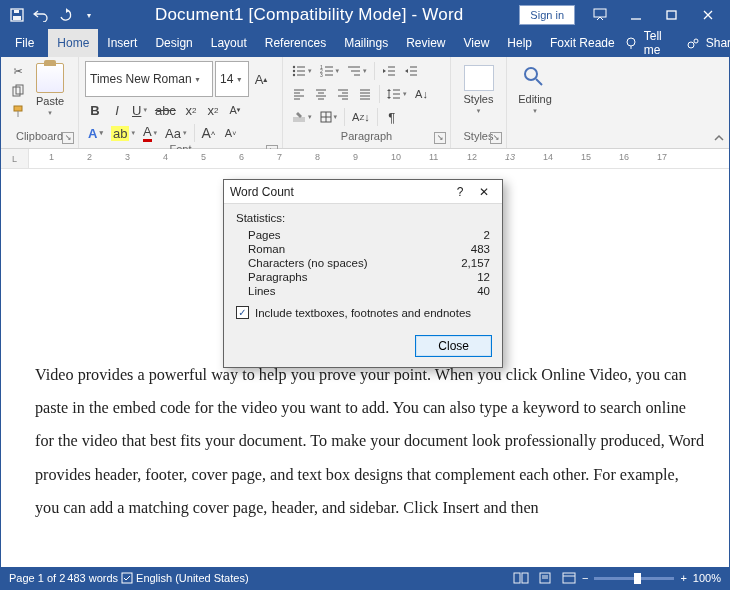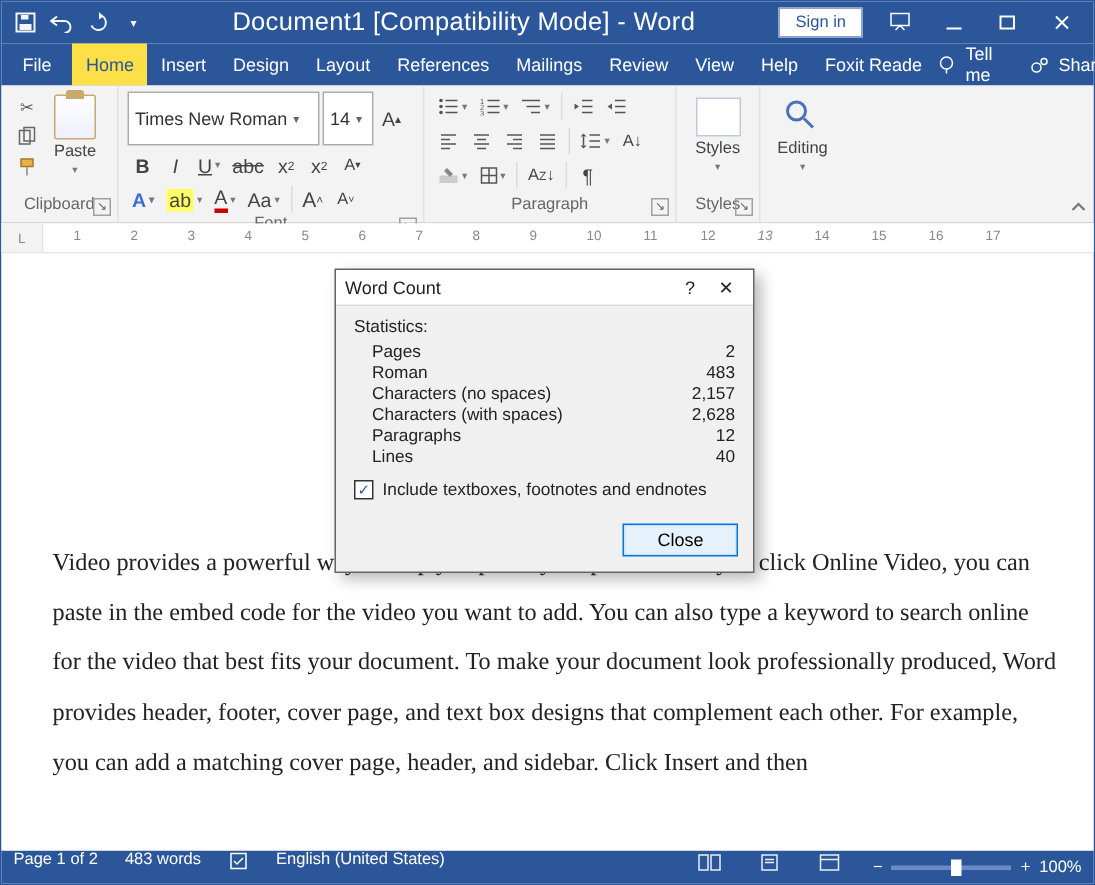--- a/index.html
+++ b/index.html
@@ -12,21 +12,21 @@
 .titlebar .qat .q { width: 20px; height: 20px; display: flex; align-items: center; justify-content: center; opacity: .95; }
 .titlebar .title { flex: 1; text-align: center; font-size: 17px; letter-spacing: .2px; white-space: nowrap; }
 .titlebar .right { display: flex; align-items: center; gap: 2px; padding-right: 4px; }
 .titlebar .right .w { width: 34px; height: 28px; display: flex; align-items: center; justify-content: center; }
 .signin { height: 20px; padding: 0 10px; border: 1px solid #8aa3cc; background: #fff; color: #2b579a; font-size: 11px; display: flex; align-items: center; margin-right: 6px; }
 
 
 .tabs { height: 28px; background: #2b579a; display: flex; align-items: stretch; color: #fff; font-size: 12px; }
 .tab { padding: 0 9px; display: flex; align-items: center; cursor: default; white-space: nowrap; }
 .tab.file { padding: 0 14px; }
-.tab.active { background: #fde047; color: #2b579a; }
+.tab.active { background: #e5e5e5; color: #2b579a; }
 .tabs .spacer { flex: 1; }
 .tabs .rightbox { display: flex; align-items: center; gap: 6px; padding-right: 8px; }
 .tabs .rightbox .ic { width: 18px; display:flex; align-items:center; justify-content:center; }
 
 
 .ribbon { height: 92px; background: #f3f3f3; border-bottom: 1px solid #d4d4d4; display: flex; font-size: 11px; color: #444; }
 .group { border-right: 1px solid #e1e1e1; display: flex; flex-direction: column; }
 .group .body { flex: 1; padding: 4px 6px 0 6px; display: flex; }
 .group .label { height: 18px; text-align: center; font-size: 11px; color: #666; position: relative; }
 .group .label .dlg { position: absolute; right: 4px; top: 2px; width: 12px; height: 12px; border: 1px solid #a0a0a0; font-size: 8px; line-height: 10px; color: #666; }
@@ -72,21 +72,21 @@
 .dialog .titlebar2 .h, .dialog .titlebar2 .x { width:24px; height:20px; display:flex; align-items:center; justify-content:center; font-size:12px;}
 .dialog .content { padding:8px 12px 10px 12px; }
 .dialog .hdr { font-size:11.5px; margin-bottom:4px; }
 .dialog .row2 { display:flex; justify-content:space-between; padding:1px 0 1px 12px; font-size:11.5px; }
 .dialog .chk { display:flex; align-items:center; gap:6px; margin-top:8px; font-size:11.5px; }
 .dialog .chkbox { width:13px; height:13px; border:1px solid #333; background:#fff; display:flex; align-items:center; justify-content:center; font-size:10px; color:#2b579a;}
 .dialog .actions { display:flex; justify-content:flex-end; padding:6px 10px 10px; }
 .dialog .closebtn { height:22px; padding:0 22px; border:1px solid #0078d7; background:#e5f1fb; font-size:12px; box-shadow:inset 0 0 0 1px #cce4f7; }
 
 
-.status { height:22px; background:#2b579a; color:#fff; display:flex; font-size:11px; padding:0 8px; gap:18px;}
+.status { height:22px; background:#2b579a; color:#fff; display:flex; align-items:center; font-size:11px; padding:0 8px; gap:2px;}
 .status .seg { white-space:nowrap; }
 .status .spacer { flex:1; }
 .status .viewbtn { width:22px; height:16px; display:flex; align-items:center; justify-content:center; opacity:.9;}
 .status .zoom { display:flex; align-items:center; gap:6px;}
 .status .slider { width:80px; height:3px; background:#6a8bc5; position:relative;}
 .status .slider .thumb { position:absolute; left:50%; top:-4px; width:7px; height:11px; background:#fff;}
 
 svg { display:block; }
 </style>
 </head>
@@ -450,24 +450,20 @@
           </div>
         <div class="row2">
             <span>Roman</span>
             <span>483</span>
           </div>
         <div class="row2">
             <span>Characters (no spaces)</span>
             <span>2,157</span>
           </div>
         <div class="row2">
-            <span>Characters (with spaces)</span>
-            <span>2,628</span>
-          </div>
-        <div class="row2">
             <span>Paragraphs</span>
             <span>12</span>
           </div>
         <div class="row2">
             <span>Lines</span>
             <span>40</span>
           </div>
         <div class="chk">
           <div class="chkbox">✓</div>
           <span>Include textboxes, footnotes and endnotes</span>

